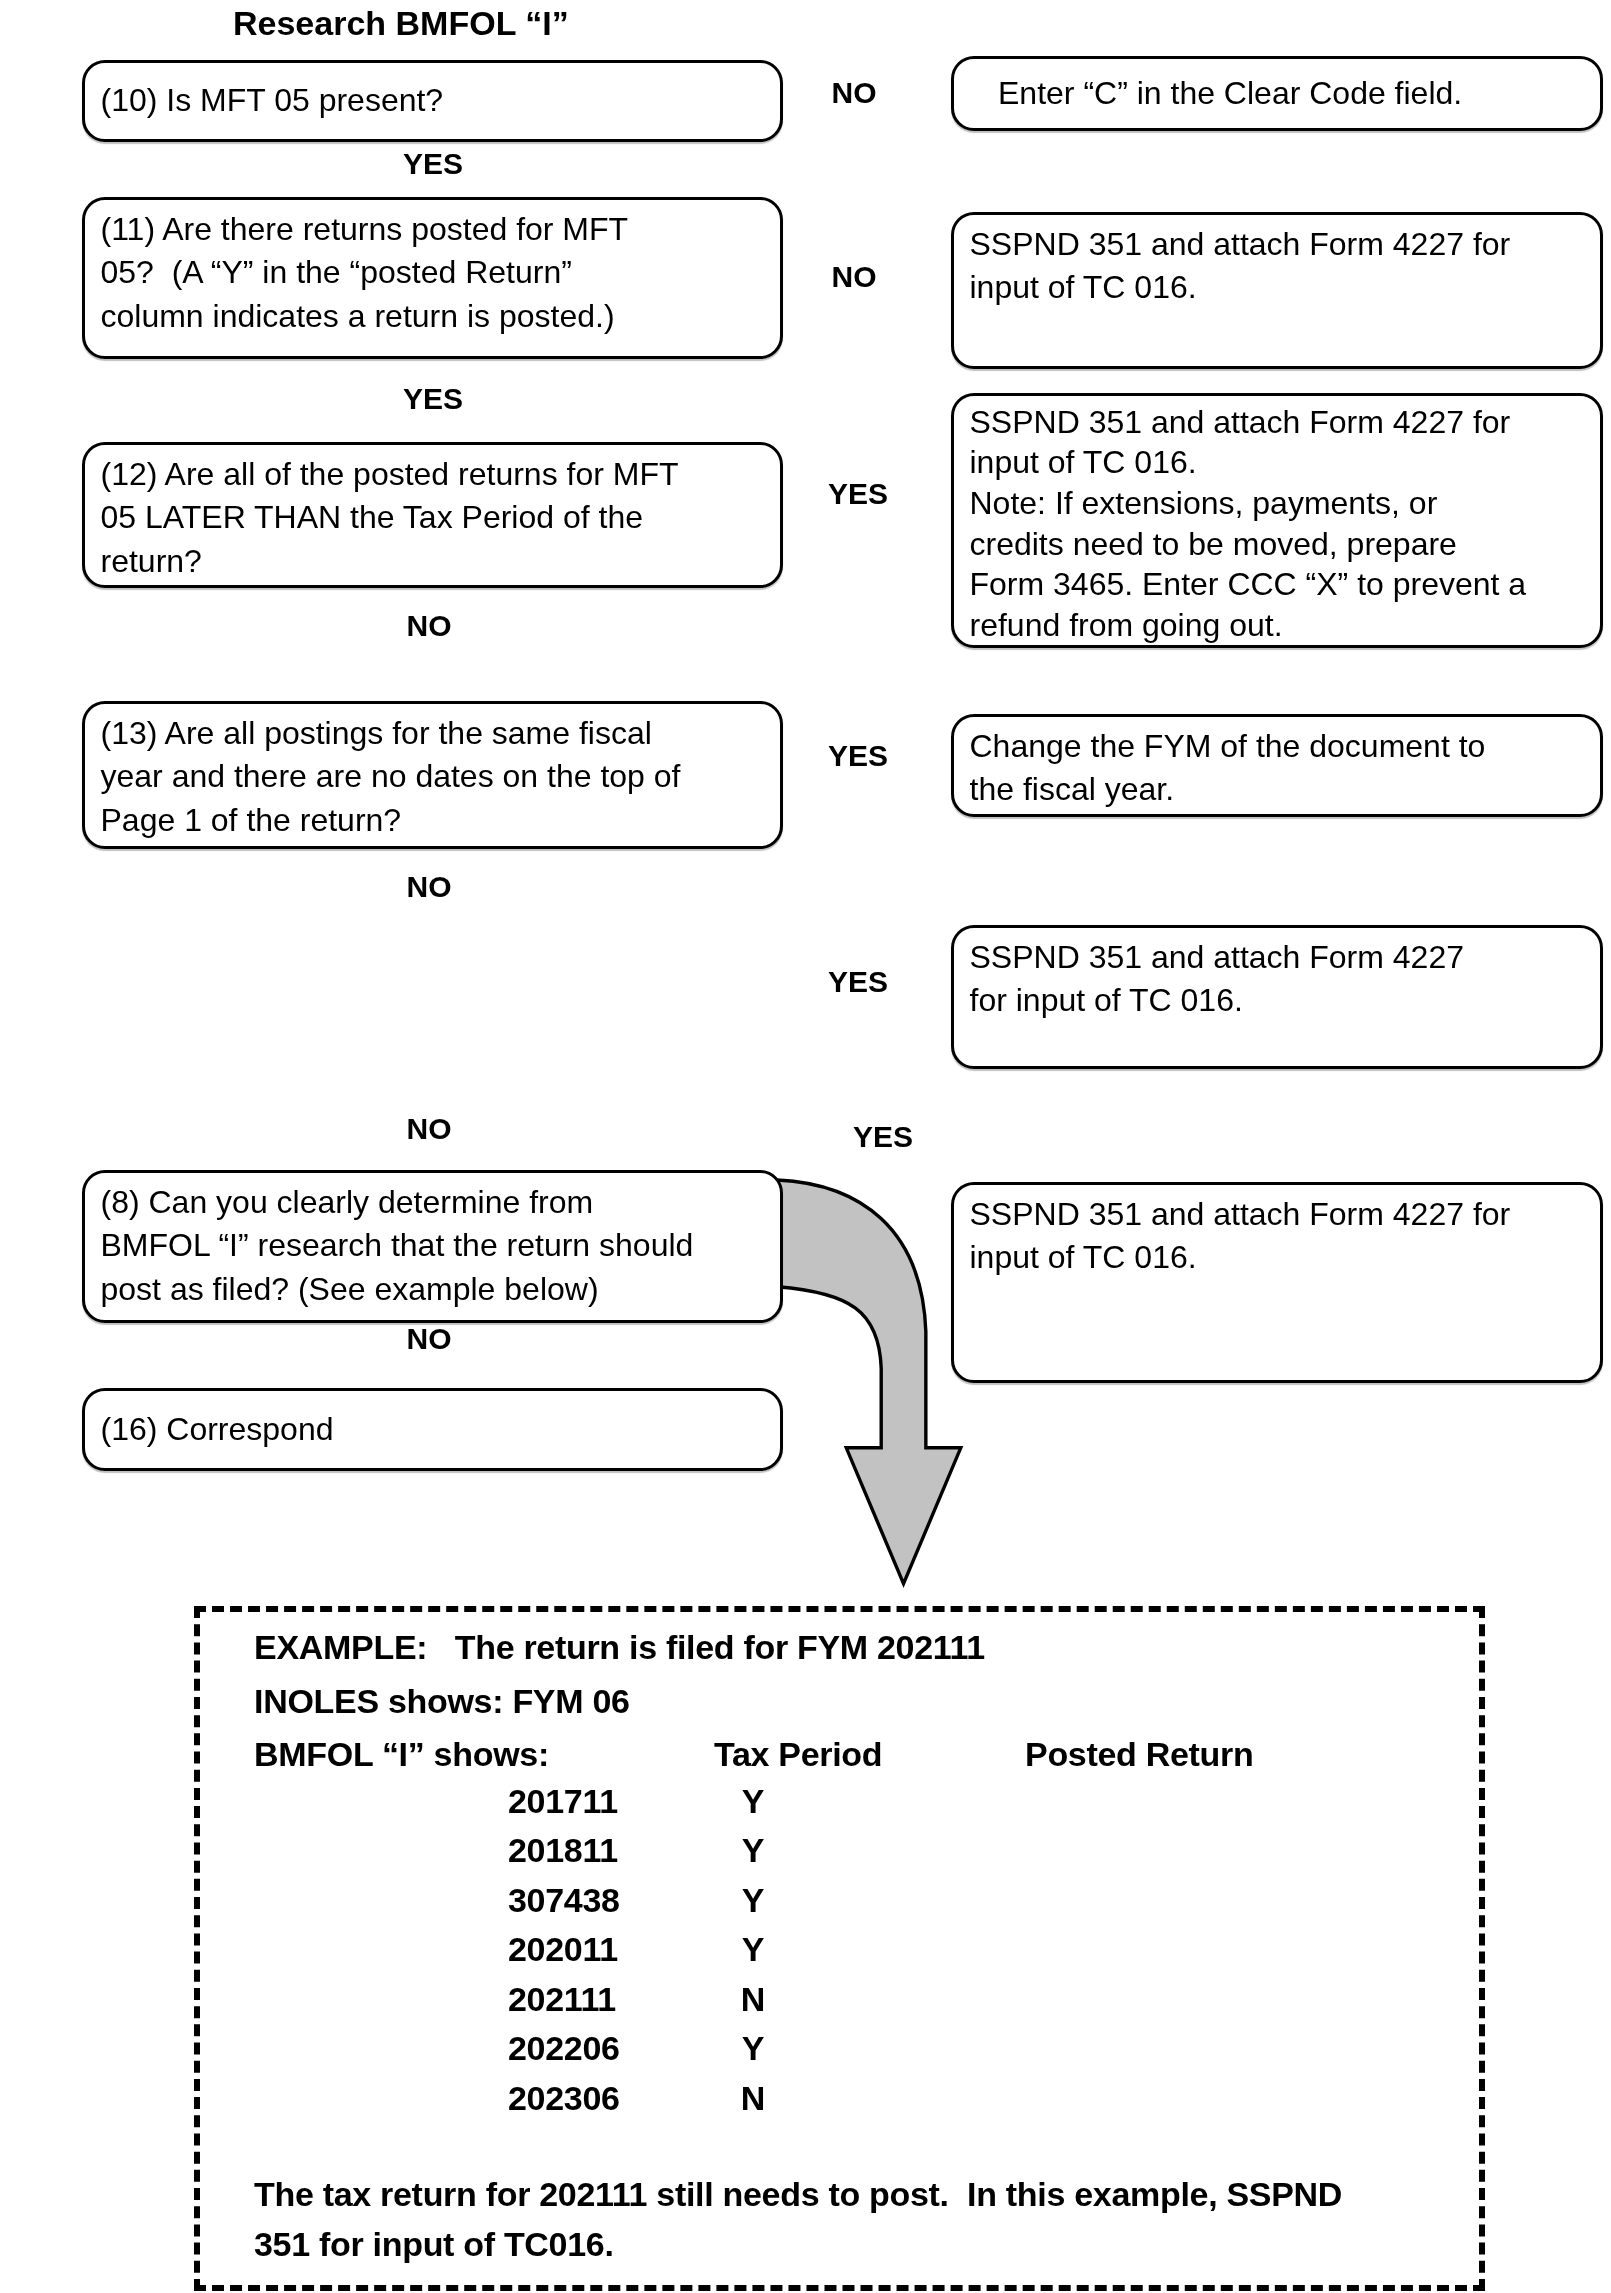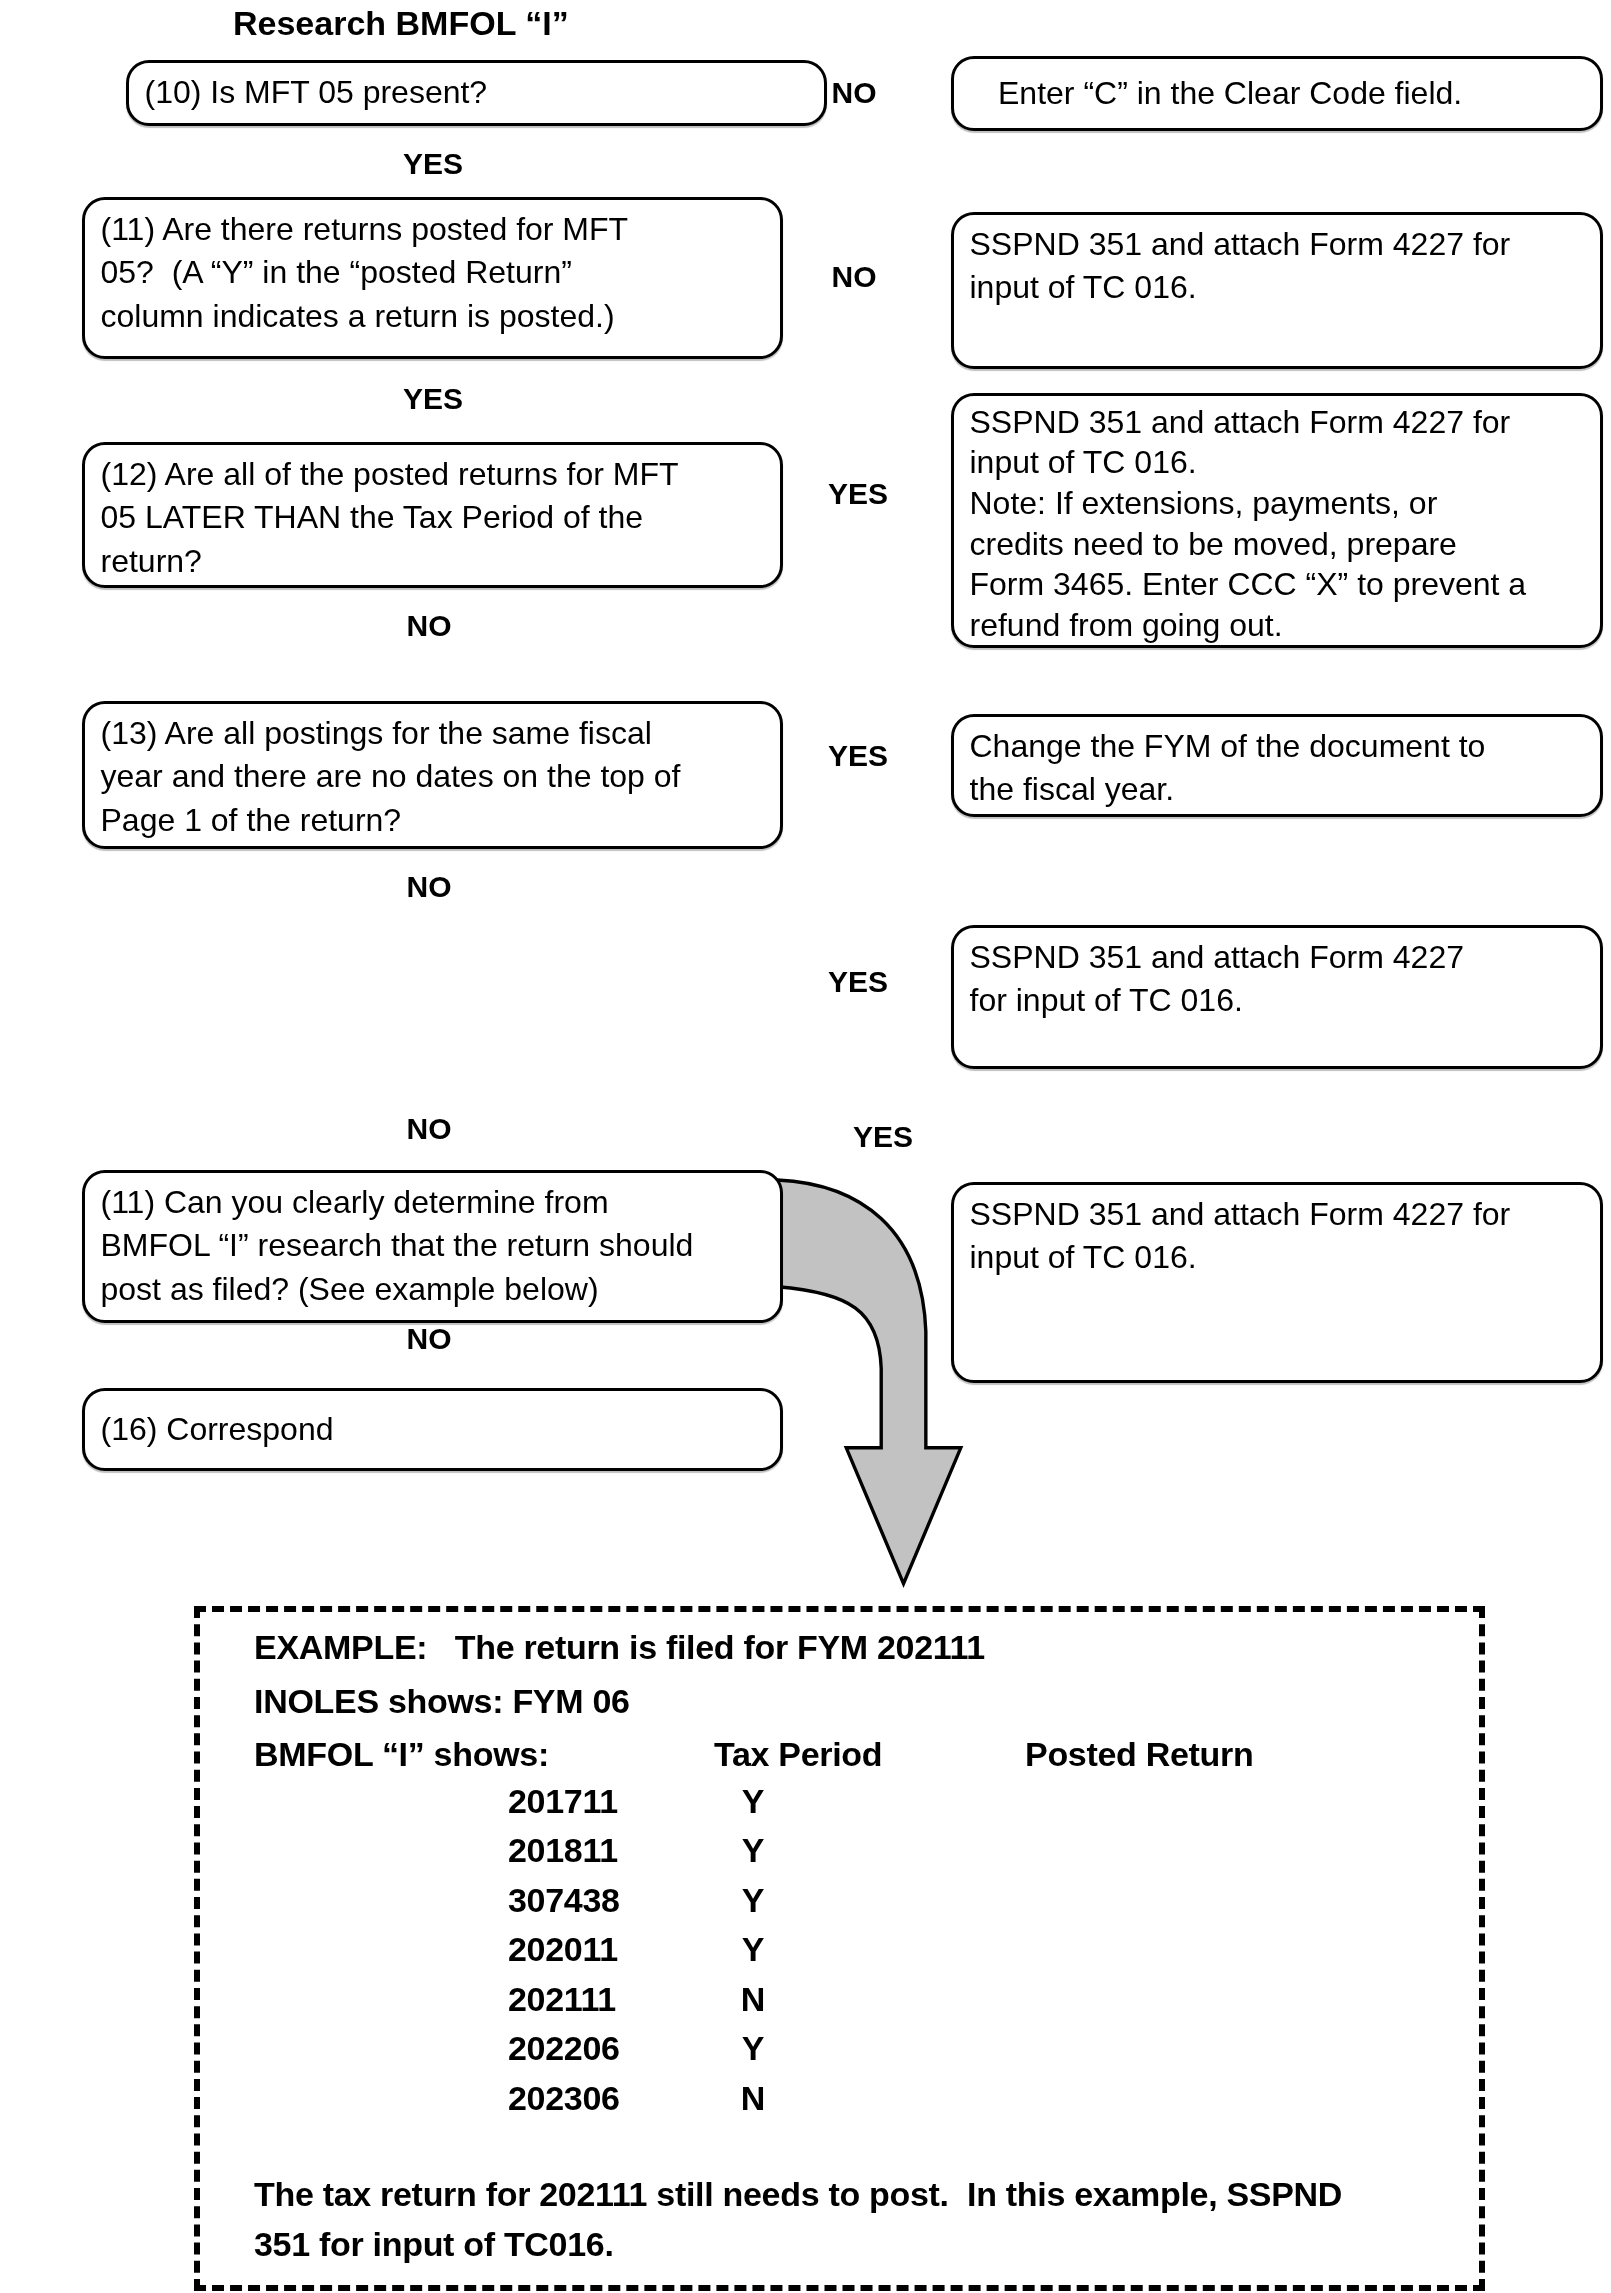--- a/index.html
+++ b/index.html
@@ -42,31 +42,31 @@
   <svg class="arrow-svg" width="1612" height="2294" viewBox="0 0 1661 2364">
     <path d="M 801 1216
              C 886 1220, 950 1266, 954 1372
              L 954 1492 L 990 1492 L 931 1632 L 872 1492 L 908 1492
              L 908 1410
              C 906 1350, 874 1332, 801 1326 Z" fill="#c2c2c2" stroke="#000000" stroke-width="3.5"></path>
   </svg>
 
   <div class="title" style="left:233px; top:3.9px;">Research BMFOL “I”</div>
 
-  <div class="box one" style="left:82px; top:60px;  width:701px; height:66px;margin-left:44px;">(10) Is MFT 05 present?</div>
+  <div class="box one" style="left:82px; top:60px;  width:701px; height:82px;">(10) Is MFT 05 present?</div>
   <div class="box" style="left:82px; top:197px; width:701px; height:162px;">(11) Are there returns posted for MFT
 05?&nbsp; (A “Y” in the “posted Return”
 column indicates a return is posted.)</div>
   <div class="box" style="left:82px; top:442px; width:701px; height:146px;">(12) Are all of the posted returns for MFT
 05 LATER THAN the Tax Period of the
 return?</div>
   <div class="box" style="left:82px; top:701px; width:701px; height:148px;">(13) Are all postings for the same fiscal
 year and there are no dates on the top of
 Page 1 of the return?</div>
-  <div class="box" style="left:82px; top:1170px; width:701px; height:153px;">(11) Can you clearly determine from
+  <div class="box" style="left:82px; top:1170px; width:701px; height:153px;">(8) Can you clearly determine from
 BMFOL “I” research that the return should
 post as filed? (See example below)</div>
   <div class="box one" style="left:82px; top:1388px; width:701px; height:83px;">(16) Correspond</div>
 
   <div class="box one" style="left:951px; top:56px;  width:652px; height:75px;padding-left:44px;">Enter “C” in the Clear Code field.</div>
   <div class="box" style="left:951px; top:212px; width:652px; height:157px;">SSPND 351 and attach Form 4227 for
 input of TC 016.</div>
   <div class="box tight" style="left:951px; top:393px; width:652px; height:255px;">SSPND 351 and attach Form 4227 for
 input of TC 016.
 Note: If extensions, payments, or

